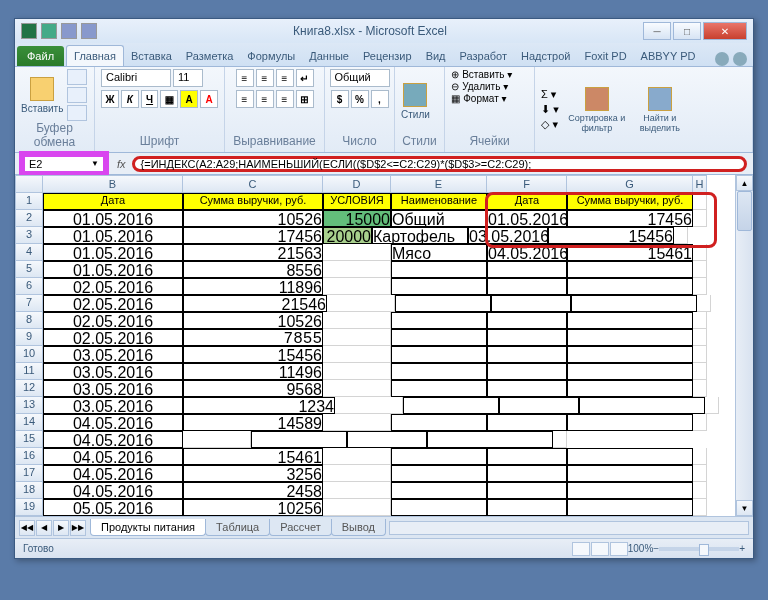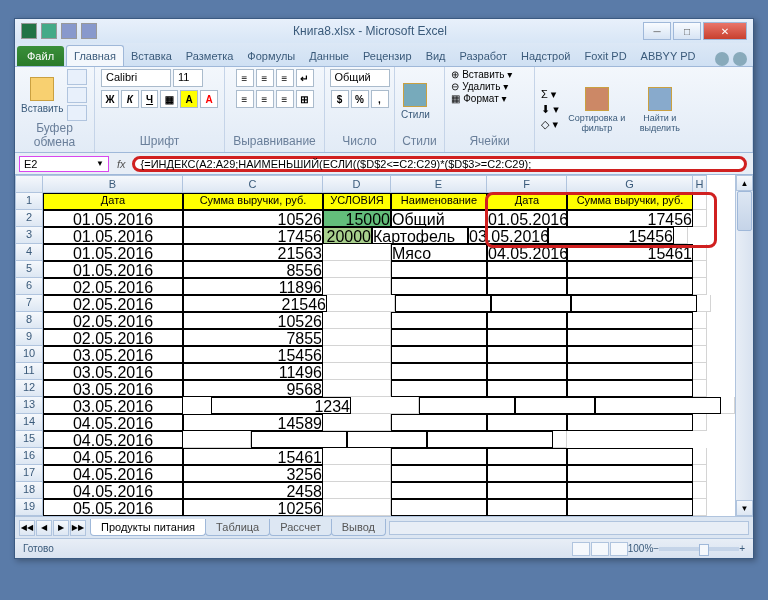--- a/index.html
+++ b/index.html
@@ -22,21 +22,21 @@
 .rgroup-body { flex: 1; display: flex; align-items: center; gap: 4px; }
 .rgroup-label { font-size: 12px; color: #6a7f9a; text-align: center; padding-bottom: 2px; }
 .big-btn { display: flex; flex-direction: column; align-items: center; gap: 2px; font-size: 10px; color: #3a5a7a; }
 .big-btn .ico { width: 24px; height: 24px; background: #f8d070; border: 1px solid #caa040; }
 .small-btns { display: flex; flex-direction: column; gap: 2px; }
 .small-btn { width: 20px; height: 16px; background: #e8f0fb; border: 1px solid #b0c4de; }
 .font-row { display: flex; gap: 2px; align-items: center; }
 .font-select { background: #fff; border: 1px solid #abc; padding: 1px 4px; font-size: 11px; height: 18px; }
 .mini-btn { width: 18px; height: 18px; background: #fff; border: 1px solid #abc; display: flex; align-items: center; justify-content: center; font-size: 10px; font-weight: bold; }
 .formula-bar-row { display: flex; align-items: center; background: #e8eef6; border-bottom: 1px solid #9fb8d9; height: 22px; }
-.name-box { width: 90px; background: #fff; border: 1px solid #d946ef; margin: 2px 4px; padding: 1px 4px; font-size: 11px; display: flex; align-items: center; justify-content: space-between; }
+.name-box { width: 90px; background: #fff; border: 6px solid #d946ef; margin: 2px 4px; padding: 1px 4px; font-size: 11px; display: flex; align-items: center; justify-content: space-between; }
 .fx-label { font-style: italic; font-size: 11px; color: #555; padding: 0 4px; }
 .formula-input { flex: 1; background: #fff; border: 3px solid #d02020; border-radius: 10px; margin: 0 6px 0 2px; padding: 1px 6px; font-size: 11px; height: 16px; display: flex; align-items: center; }
 .sheet-area { display: flex; background: #fff; }
 .sheet { flex: 1; }
 .col-headers { display: flex; height: 18px; }
 .corner { width: 28px; background: linear-gradient(#f5f8fc,#dde7f3); border: 1px solid #b0c4de; }
 .col-h { background: linear-gradient(#f5f8fc,#dde7f3); border: 1px solid #b0c4de; border-left: none; text-align: center; font-size: 11px; color: #3a5a7a; line-height: 16px; }
 .row { display: flex; height: 17px; }
 .row-h { width: 28px; background: linear-gradient(#f5f8fc,#dde7f3); border: 1px solid #b0c4de; border-top: none; text-align: center; font-size: 11px; color: #3a5a7a; line-height: 15px; }
 .cell { border-right: 1px solid #d4d4d4; border-bottom: 1px solid #d4d4d4; font-size: 11px; padding: 0 3px; line-height: 15px; overflow: hidden; white-space: nowrap; }
@@ -291,21 +291,21 @@
           <div class="data-b" style="width:140px;">10526</div>
           <div class="cell" style="width:68px;"></div>
           <div class="data-b l" style="width:96px;"></div>
           <div class="data-b c" style="width:80px;"></div>
           <div class="data-b" style="width:126px;"></div>
           <div class="cell" style="width:14px;"></div>
         </div>
         <div class="row">
           <div class="row-h">9</div>
           <div class="data-b c" style="width:140px;">02.05.2016</div>
-          <div class="data-b" style="width:140px;">7855</div>
+          <div class="data-b" style="width:140px;font-family:Liberation Mono, monospace;">7855</div>
           <div class="cell" style="width:68px;"></div>
           <div class="data-b l" style="width:96px;"></div>
           <div class="data-b c" style="width:80px;"></div>
           <div class="data-b" style="width:126px;"></div>
           <div class="cell" style="width:14px;"></div>
         </div>
         <div class="row">
           <div class="row-h">10</div>
           <div class="data-b c" style="width:140px;">03.05.2016</div>
           <div class="data-b" style="width:140px;">15456</div>
@@ -331,21 +331,21 @@
           <div class="data-b" style="width:140px;">9568</div>
           <div class="cell" style="width:68px;"></div>
           <div class="data-b l" style="width:96px;"></div>
           <div class="data-b c" style="width:80px;"></div>
           <div class="data-b" style="width:126px;"></div>
           <div class="cell" style="width:14px;"></div>
         </div>
         <div class="row">
           <div class="row-h">13</div>
           <div class="data-b c" style="width:140px;">03.05.2016</div>
-          <div class="data-b" style="width:140px;margin-left:28px;">1234</div>
+          <div class="data-b" style="width:152px;">1234</div>
           <div class="cell" style="width:68px;"></div>
           <div class="data-b l" style="width:96px;"></div>
           <div class="data-b c" style="width:80px;"></div>
           <div class="data-b" style="width:126px;"></div>
           <div class="cell" style="width:14px;"></div>
         </div>
         <div class="row">
           <div class="row-h">14</div>
           <div class="data-b c" style="width:140px;">04.05.2016</div>
           <div class="data-b" style="width:140px;">14589</div>

